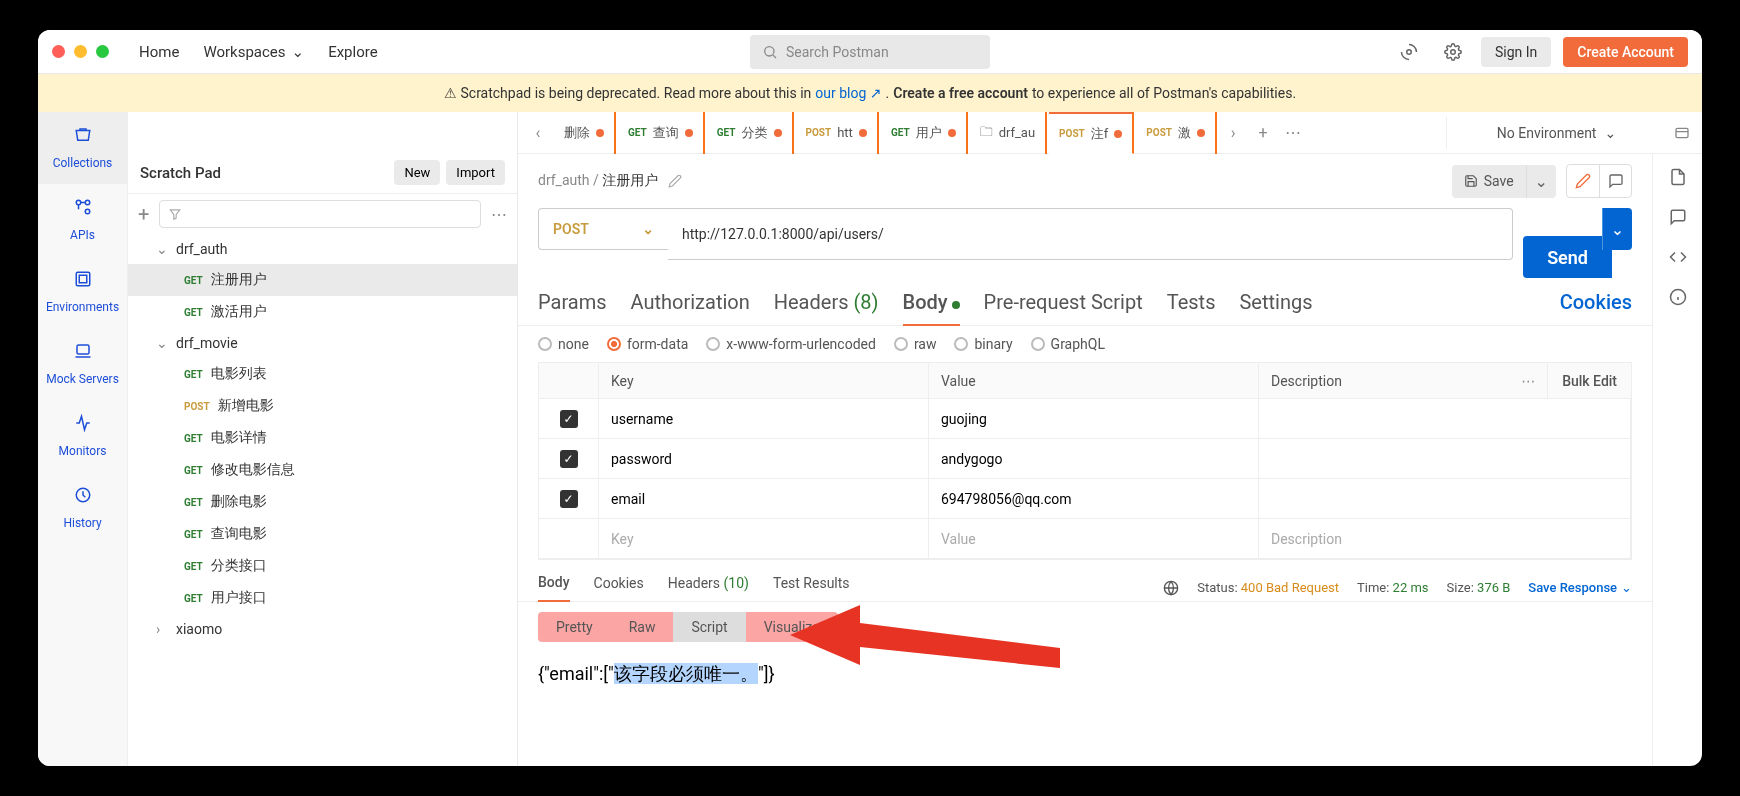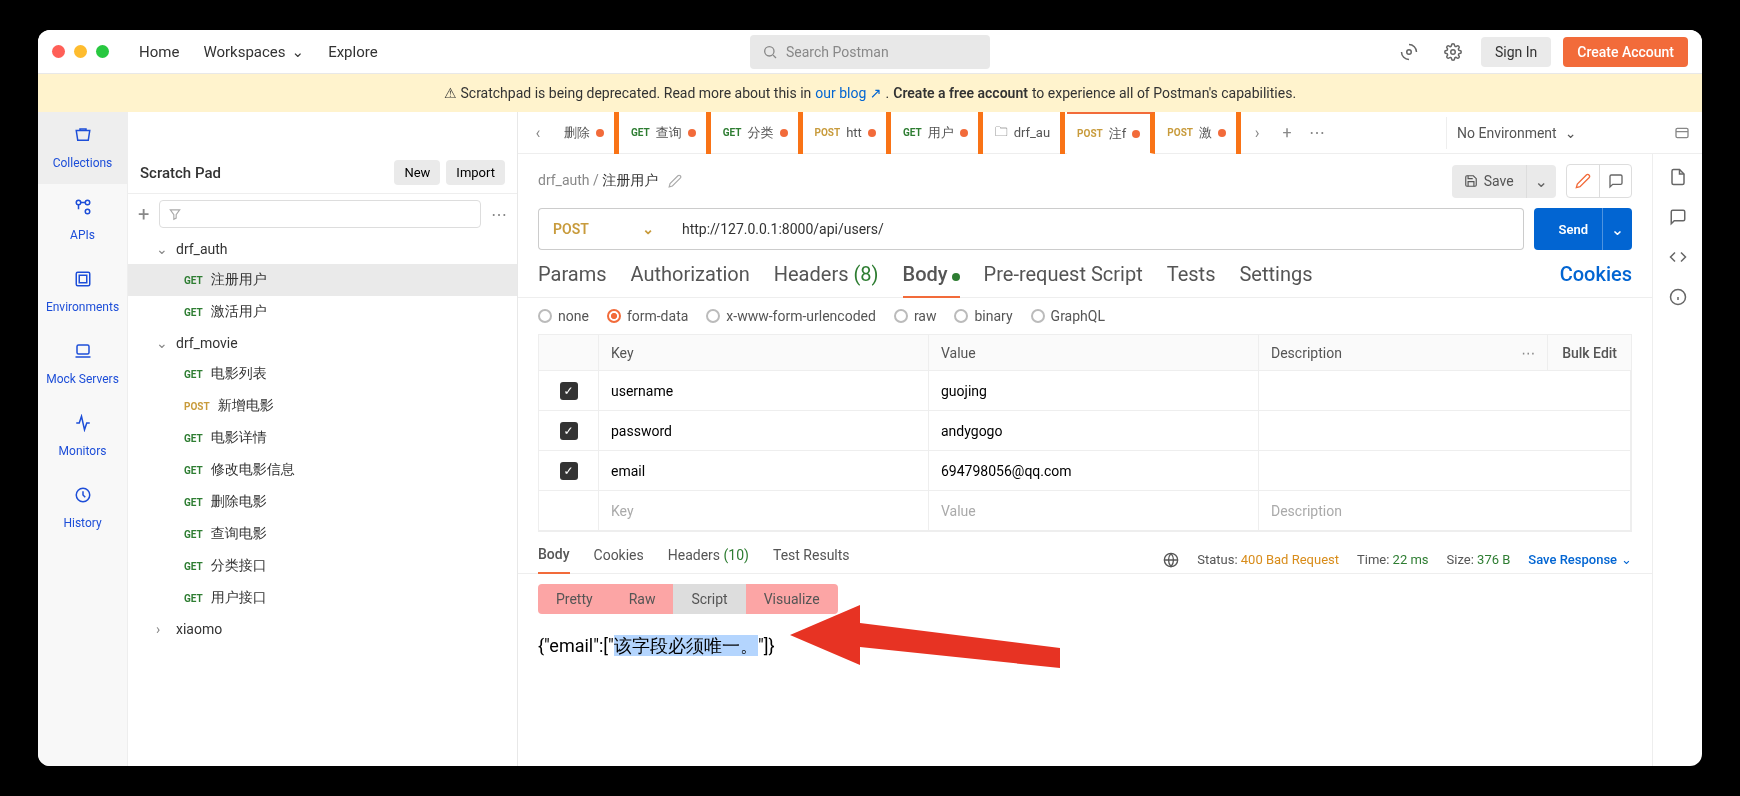--- a/index.html
+++ b/index.html
@@ -39,35 +39,35 @@
 .tree-item.selected { background: #eaeaea; }
 .tree-item .method { font-size: 10px; font-weight: 700; }
 .method.GET { color: #2e7d32; }
 .method.POST { color: #c89b3c; }
 .tree-item .chev { width: 12px; color: #888; }
 .indent-1 { padding-left: 28px; }
 .indent-2 { padding-left: 56px; }
 .center-col { flex: 1; display: flex; flex-direction: column; min-width: 0; }
 .tab-strip { height: 42px; display: flex; align-items: center; border-bottom: 1px solid #eee; padding: 0 6px; gap: 2px; }
 .tab-nav-btn { width: 28px; height: 28px; display: flex; align-items: center; justify-content: center; color: #888; cursor: pointer; }
-.tab { height: 42px; display: flex; align-items: center; padding: 0 10px; gap: 6px; font-size: 13px; color: #555; cursor: pointer; border-right: 5px solid #f97316; max-width: 100px; white-space: nowrap; overflow: hidden; }
+.tab { height: 42px; display: flex; align-items: center; padding: 0 10px; gap: 6px; font-size: 13px; color: #555; cursor: pointer; border-right: 2px solid #f97316; max-width: 100px; white-space: nowrap; overflow: hidden; }
 .tab.active { background: #fff; border-top: 2px solid #f26b3a; border-bottom: 1px solid #fff; margin-bottom: -1px; }
 .tab .method { font-size: 10px; font-weight: 700; }
 .dot-orange { width: 8px; height: 8px; border-radius: 50%; background: #f26b3a; flex-shrink: 0; }
-.env-select { margin-left: auto; width: 220px; height: 32px; display: flex; align-items: center; padding: 0 10px; font-size: 14px; color: #555; gap: 8px; justify-content: flex-start; border-left: 1px solid #eee; }
+.env-select { margin-left: auto; width: 220px; height: 32px; display: flex; align-items: center; padding: 0 10px; font-size: 14px; color: #555; gap: 8px; justify-content: center; border-left: 1px solid #eee; }
 .req-header { display: flex; align-items: center; padding: 10px 20px; gap: 10px; }
 .breadcrumb { font-size: 14px; color: #888; }
 .breadcrumb .curr { color: #333; }
 .save-group { margin-left: auto; display: flex; gap: 10px; align-items: center; }
 .save-btn { display: flex; align-items: center; gap: 6px; padding: 7px 12px; background: #eaeaea; border-radius: 4px 0 0 4px; font-size: 14px; color: #555; cursor: pointer; }
 .save-split { background: #eaeaea; padding: 7px 8px; border-radius: 0 4px 4px 0; border-left: 1px solid #ddd; cursor: pointer; color: #666; }
 .url-row { display: flex; padding: 0 20px; gap: 10px; }
 .method-select { width: 130px; height: 42px; border: 1px solid #ccc; border-right: none; border-radius: 4px 0 0 4px; display: flex; align-items: center; padding: 0 14px; font-size: 14px; font-weight: 600; color: #c89b3c; justify-content: space-between; cursor: pointer; }
-.url-input { flex: 1; height: 42px; border: 1px solid #ccc; border-radius: 0 4px 4px 0; padding: 0 14px; font-size: 14px; color: #333; border-left: none; margin-left: -10px; outline: none; }
-.send-btn { height: 42px; background: #0265d2; color: #fff; border: none; border-radius: 4px; padding: 0 24px; font-size: 13px; font-weight: 600; display: flex; align-items: center; gap: 8px; cursor: pointer; }
+.url-input { flex: 1; height: 52px; border: 1px solid #ccc; border-radius: 0 4px 4px 0; padding: 0 14px; font-size: 14px; color: #333; border-left: none; margin-left: -10px; outline: none; }
+.send-btn { height: 42px; background: #0265d2; color: #fff; border: none; border-radius: 4px; padding: 0 24px; font-size: 18px; font-weight: 600; display: flex; align-items: center; gap: 8px; cursor: pointer; margin-top: 28px; }
 .send-split { height: 42px; width: 30px; background: #0265d2; border-left: 1px solid rgba(255,255,255,0.3); display: flex; align-items: center; justify-content: center; color: #fff; border-radius: 0 4px 4px 0; margin-left: -10px; cursor: pointer; }
 .req-tabs { display: flex; padding: 12px 20px 0; gap: 24px; border-bottom: 1px solid #eee; font-size: 20px; }
 .req-tab { padding-bottom: 10px; color: #555; cursor: pointer; }
 .req-tab.active { border-bottom: 2px solid #f26b3a; font-weight: 500; margin-bottom: -1px; }
 .req-tab .count { color: #2e7d32; }
 .req-tab .body-dot { display: inline-block; width: 8px; height: 8px; background: #2e7d32; border-radius: 50%; margin-left: 4px; }
 .cookies-link { margin-left: auto; color: #0265d2; font-weight: 500; cursor: pointer; }
 .body-type-row { display: flex; gap: 18px; padding: 10px 20px; align-items: center; font-size: 14px; color: #555; }
 .radio-item { display: flex; align-items: center; gap: 6px; cursor: pointer; }
 .radio { width: 14px; height: 14px; border-radius: 50%; border: 2px solid #bbb; }

